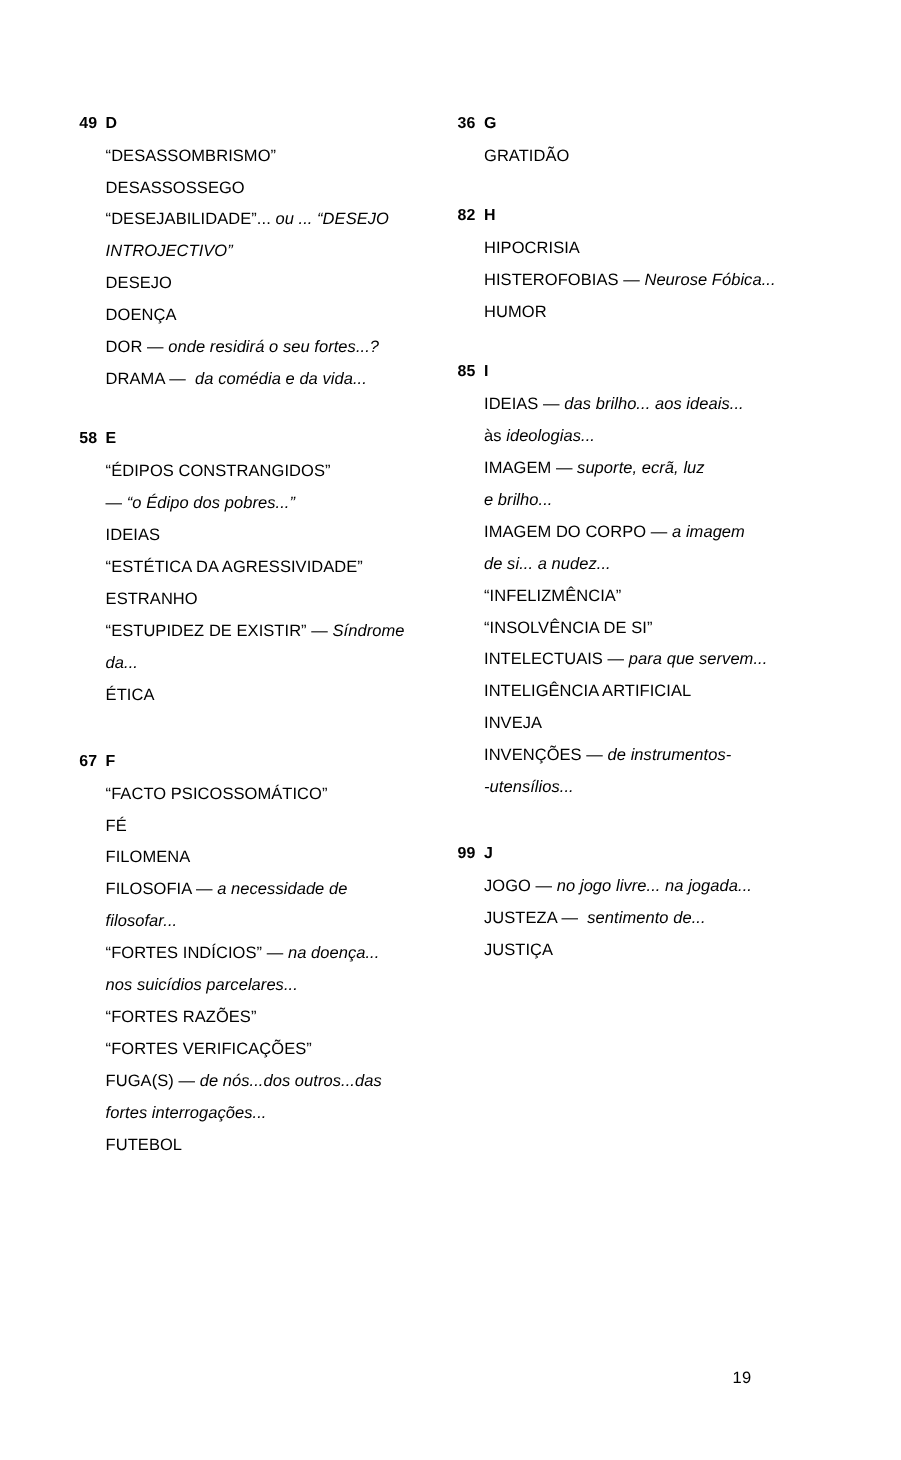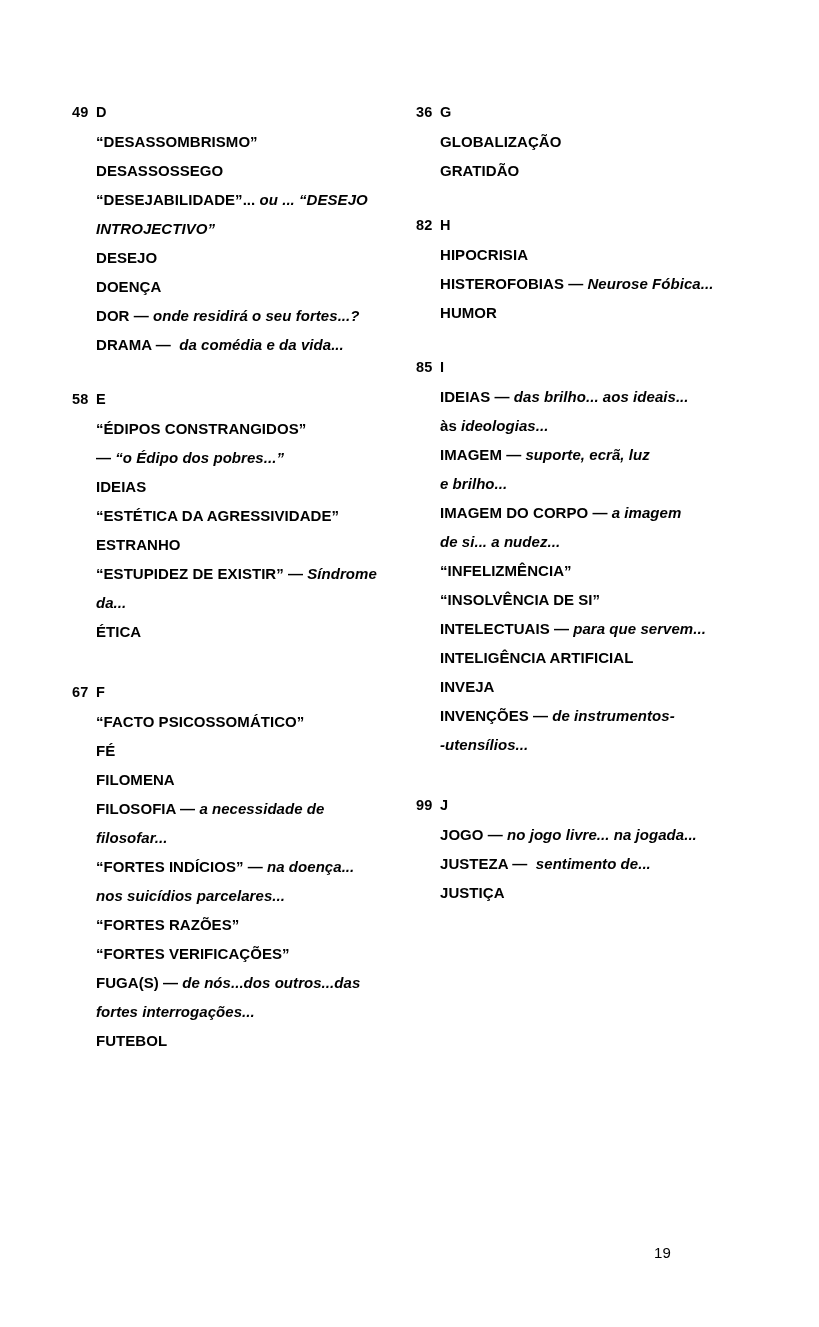--- a/index.html
+++ b/index.html
@@ -48,35 +48,34 @@
     width: 24px;
     flex: 0 0 24px;
     text-align: left;
   }
   .sec-letter {
     flex: 0 0 auto;
   }
 
   .entries {
     margin-left: 24px;
-    font-weight: bold;
   }
   .entry {
     font-size: 15px;
     line-height: 29px;
     letter-spacing: 0.05px;
     white-space: pre-wrap;
     word-break: normal;
   }
   .entry .it { font-style: italic; }
   .entry .ro { font-style: normal; }
 
   .page-number {
     position: absolute;
-    right: 96px;
+    right: 84px;
     bottom: 65px;
     font-size: 15px;
     line-height: 18px;
     letter-spacing: 0.2px;
   }
 </style>
 </head>
 <body>
 
 <div id="page">
@@ -136,21 +135,20 @@
           </div>
         </div>
       </div>
     <div class="column right">
         <div class="section">
           <div class="section-head">
             <span class="sec-page">36</span>
             <span class="sec-letter">G</span>
           </div>
           <div class="entries">
-            <div class="entry"><span class="ro">GLOBALIZAÇÃO</span></div>
             <div class="entry"><span class="ro">GRATIDÃO</span></div>
           </div>
         </div>
         <div class="section">
           <div class="section-head">
             <span class="sec-page">82</span>
             <span class="sec-letter">H</span>
           </div>
           <div class="entries">
             <div class="entry"><span class="ro">HIPOCRISIA</span></div>

